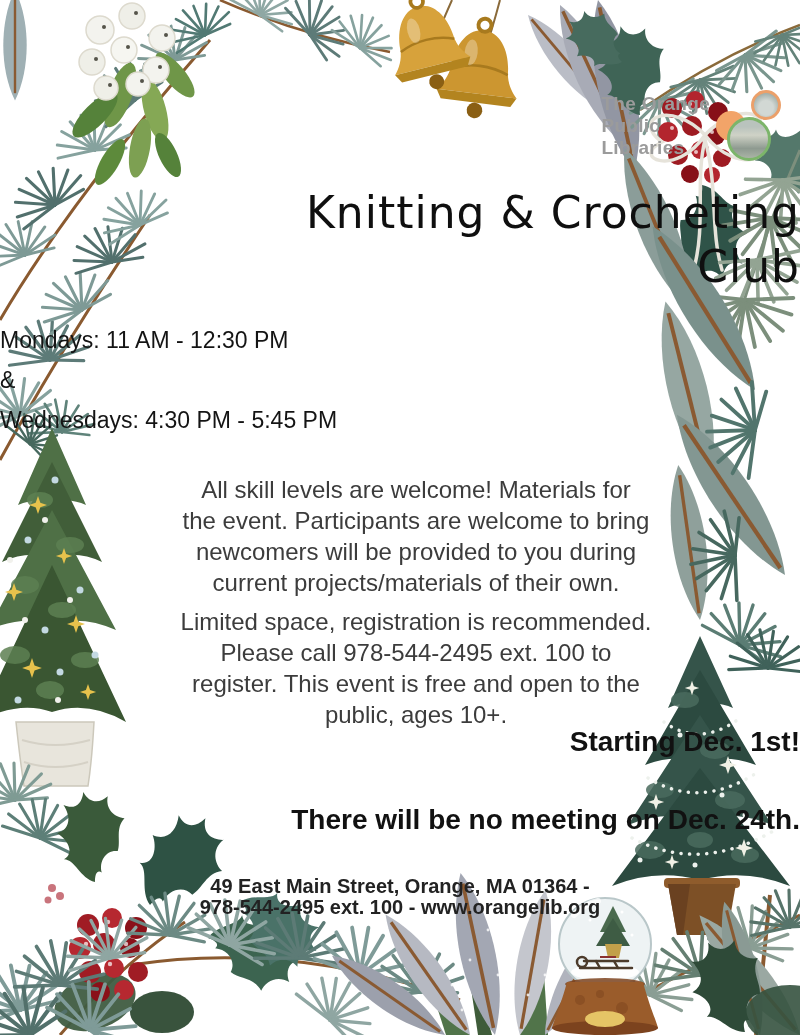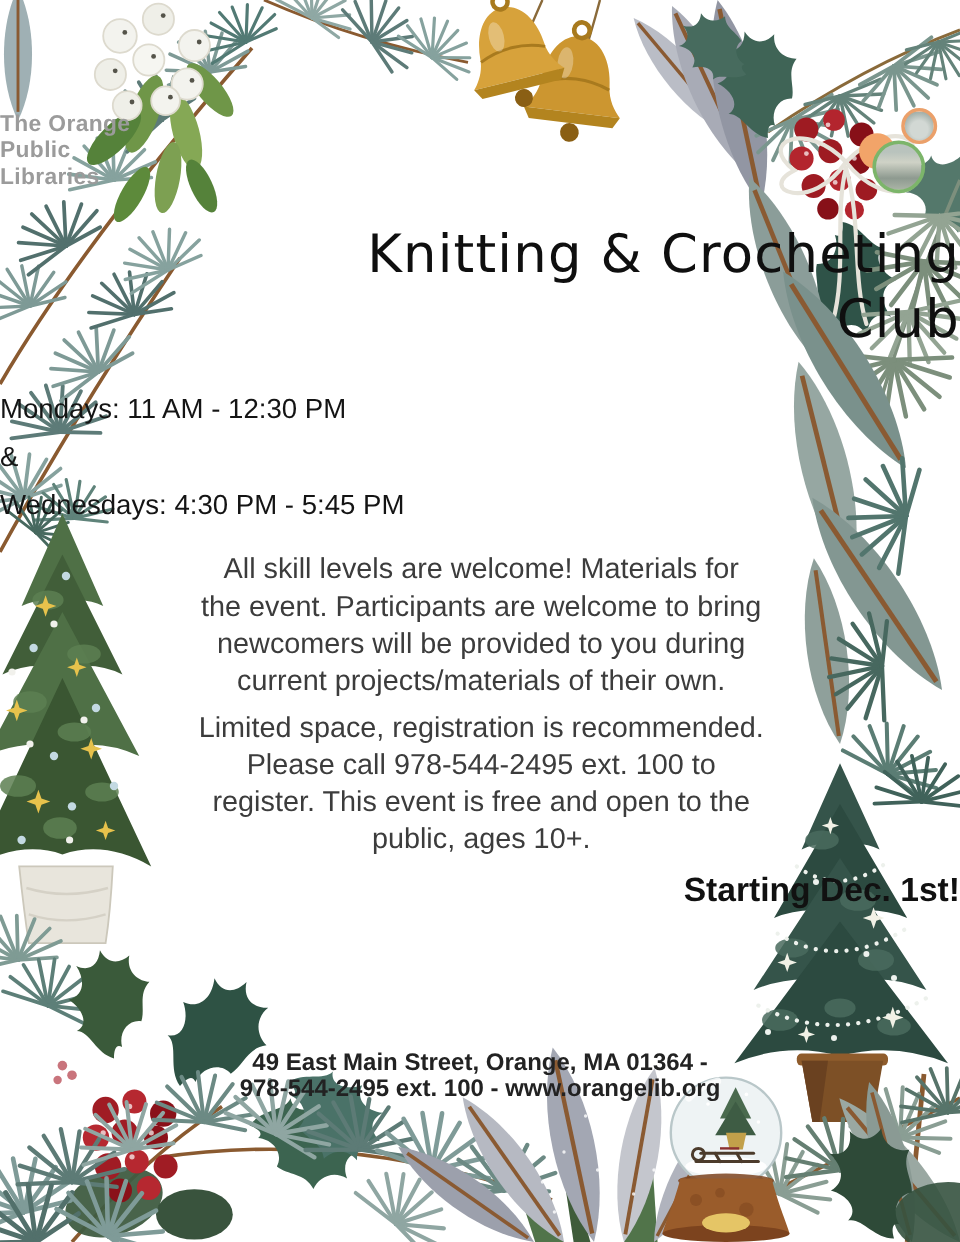--- a/index.html
+++ b/index.html
@@ -1,41 +1,41 @@
 <!DOCTYPE html>
 <html><head>
 <meta charset="utf-8">
 <style>
   *{box-sizing:border-box}
   html,body{margin:0;padding:0;background:#ffffff}
   .flyer{position:relative;width:800px;height:1035px;background:#ffffff;overflow:hidden;
          font-family:"Liberation Sans",sans-serif}
   .decor{position:absolute;left:0;top:0;width:800px;height:1035px;z-index:0}
   
-  .logo{position:absolute;top:84px;left:0;width:100%;display:flex;justify-content:space-between;
+  .logo{position:absolute;top:84px;left:0;width:100%;display:flex;justify-content:flex-end;
         align-items:center;gap:6px;z-index:2}
   .logo-text{font-size:19px;font-weight:bold;color:#9b9b9b;line-height:1.16;letter-spacing:.3px}
   .logo-text span{display:block}
   .logo-marks{position:relative;width:84px;height:84px}
   .dot-orange{position:absolute;left:0;top:27px;width:30px;height:30px;border-radius:50%;background:#f2a469}
   .ring-orange{position:absolute;left:35px;top:6px;width:30px;height:30px;border-radius:50%;
                border:3px solid #eba06a;
                background:radial-gradient(circle at 50% 62%,#d2d8d4 0 38%,#a7b3ad 72%,#93a09a)}
   .ring-green{position:absolute;left:11px;top:33px;width:44px;height:44px;border-radius:50%;
               border:3px solid #7cb56a;
               background:linear-gradient(#b9c3bd 18%,#cfd2c6 40%,#8e9a90 75%,#aab4a6)}
   
   .title{position:absolute;top:186px;left:0;width:100%;margin:0;text-align:right;z-index:2;
          font-family:"DejaVu Sans",sans-serif;font-weight:400;font-size:44px;line-height:1.22;
          color:#0f0f0f;letter-spacing:1px}
   .title span{display:block}
   .schedule{position:absolute;top:320px;left:0;width:100%;text-align:left;z-index:2;
             font-weight:normal;font-size:23px;line-height:40px;color:#141414}
   .schedule span{display:block}
-  .body-text{position:absolute;left:80px;width:640px;margin:1px;text-align:center;z-index:2;
+  .body-text{position:absolute;left:80px;width:640px;margin:16px;text-align:center;z-index:2;
              font-size:24px;line-height:31px;color:#3c3c3c}
   .body-text span{display:block}
   .p1{top:458px}
   .p2{top:590px}
   .highlight{position:absolute;left:0;width:100%;text-align:right;font-weight:bold;color:#111;z-index:2}
   .start{top:726px;font-size:28px}
   .nomeet{top:804px;font-size:28px}
   .footer{position:absolute;top:876px;left:0;width:100%;text-align:center;z-index:2;
           font-weight:bold;font-size:20px;line-height:21px;color:#222}
   .footer span{display:block}
@@ -426,19 +426,20 @@
   </p>
 
   <p class="body-text p2">
     <span>Limited space, registration is recommended.</span>
     <span>Please call 978-544-2495 ext. 100 to</span>
     <span>register. This event is free and open to the</span>
     <span>public, ages 10+.</span>
   </p>
 
   <div class="highlight start">Starting Dec. 1st!</div>
+  <div class="highlight nomeet">There will be no meeting on Dec. 24th.</div>
 
   <div class="footer">
     <span>49 East Main Street, Orange, MA 01364 -</span>
     <span>978-544-2495 ext. 100 - www.orangelib.org</span>
   </div>
 
 </div>
 
 </body></html>

